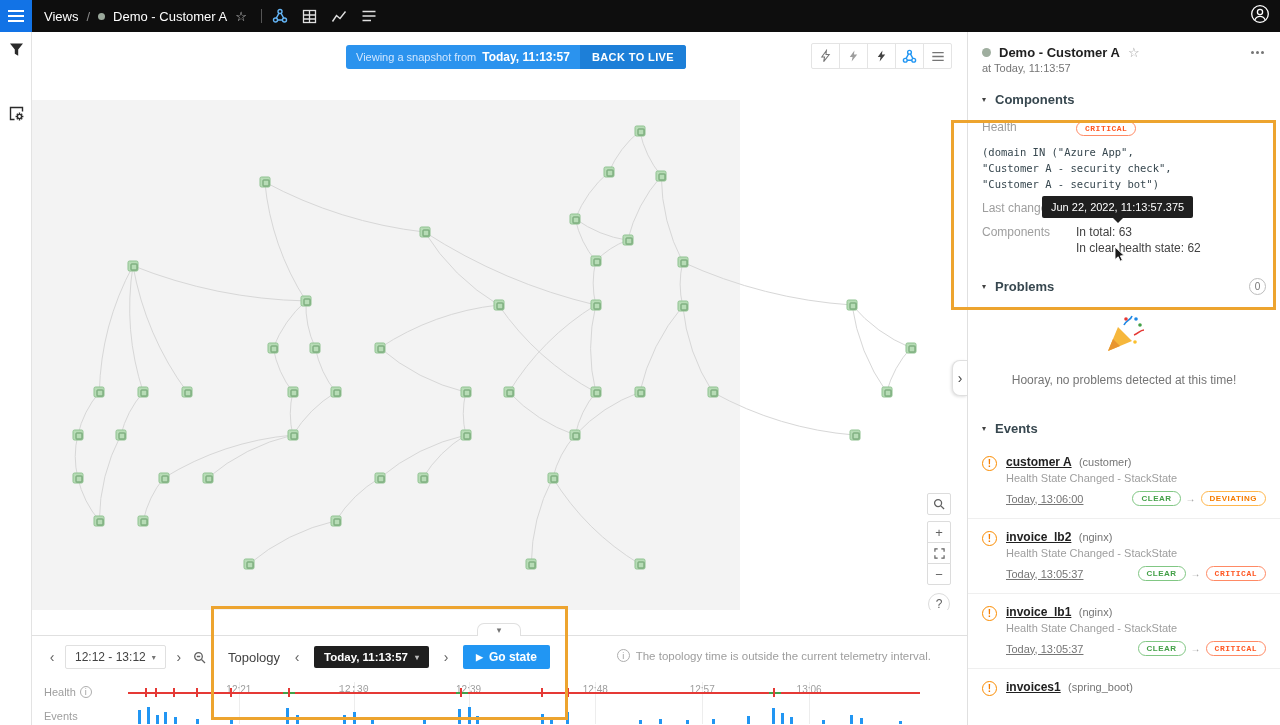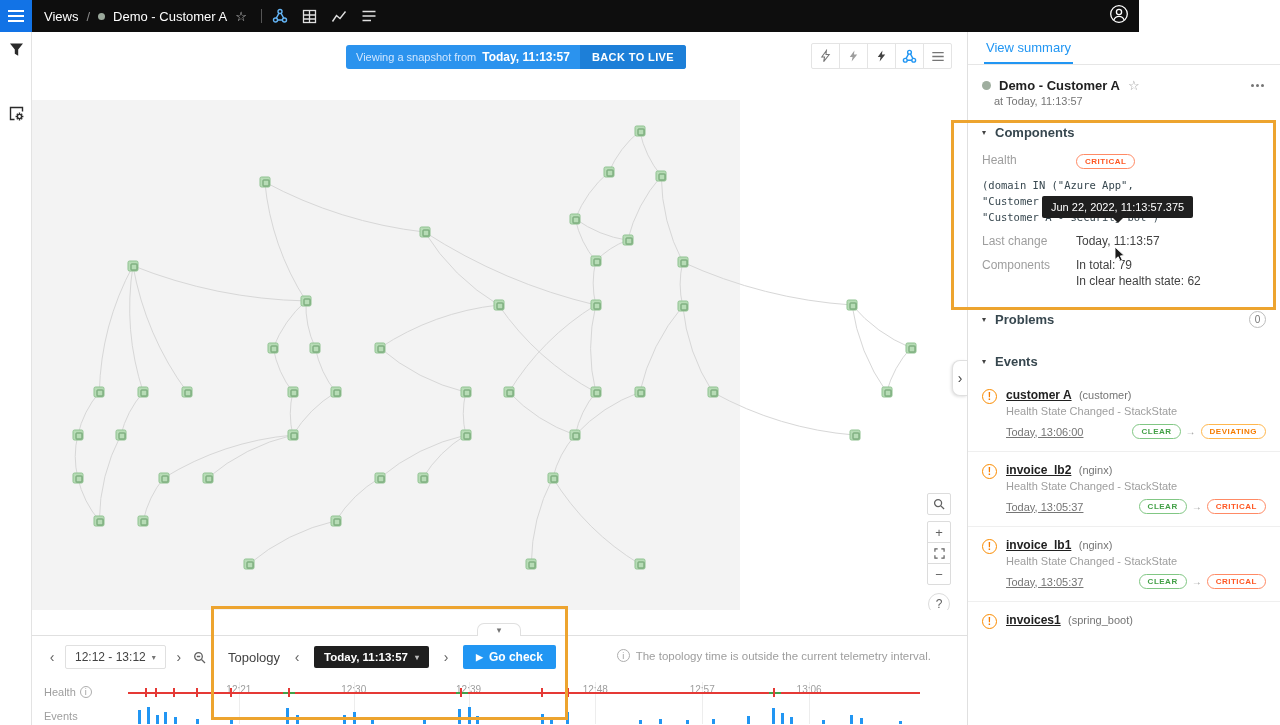--- a/index.html
+++ b/index.html
@@ -1,21 +1,21 @@
 <!DOCTYPE html>
 <html><head>
 <meta charset="utf-8">
 <style>
   * { margin:0; padding:0; box-sizing:border-box; }
   html,body { width:1280px; height:725px; overflow:hidden; }
   body { font-family:"Liberation Sans", sans-serif; background:#fff; color:#333; }
   .app { position:relative; width:1280px; height:725px; overflow:hidden; background:#fff; }
 
   
-  .topbar { position:absolute; top:0; left:0; width:1139px; height:32px; background:#0e0e0e; display:flex; align-items:center; z-index:20; }
+  .topbar { position:absolute; top:0; left:0; width:1280px; height:32px; background:#0e0e0e; display:flex; align-items:center; z-index:20; }
   .hamburger { width:32px; height:32px; background:#1273e6; display:flex; flex-direction:column; justify-content:center; align-items:center; gap:3px; cursor:pointer; }
   .hamburger i { display:block; width:16px; height:2px; background:#fff; }
   .crumbs { display:flex; align-items:center; gap:8px; margin-left:12px; font-size:13px; color:#fff; }
   .crumbs .sep { color:#8a8a8a; }
   .crumb-dot { width:7px; height:7px; border-radius:50%; background:#9aa89b; display:inline-block; }
   .crumbs .star { color:#cfcfcf; font-size:13px; }
   .vdiv { width:1px; height:14px; background:#555; margin:0 6px; }
   .tb-icons { display:flex; align-items:center; gap:14px; margin-left:4px; }
   .tb-icons svg { display:block; }
   .topbar .spacer { flex:1; }
@@ -84,34 +84,34 @@
   
   .summary { position:absolute; top:32px; left:967px; width:313px; height:693px; background:#fff; border-left:1px solid #e0e0e0; overflow:hidden; }
   .sum-tabs { height:33px; border-bottom:1px solid #e6e6e6; display:flex; align-items:flex-end; padding-left:16px; }
   .sum-tab { font-size:13px; color:#2196f3; padding:0 2px 7px; border-bottom:2px solid #2196f3; cursor:pointer; }
   .title-row { display:flex; align-items:center; gap:8px; margin:13px 12px 2px 14px; }
   .title-dot { width:9px; height:9px; border-radius:50%; background:#9fae9f; }
   .title-name { font-size:13px; font-weight:bold; color:#212121; }
   .title-star { color:#9e9e9e; font-size:13px; cursor:pointer; }
   .title-more { margin-left:auto; cursor:pointer; display:flex; gap:2px; padding:4px; }
   .title-more b { width:3px; height:3px; border-radius:50%; background:#757575; }
-  .sub-row { margin-left:26px; font-size:11px; color:#757575; }
+  .sub-row { margin-left:14px; font-size:11px; color:#757575; }
 
   .sec-header { display:flex; align-items:center; gap:9px; padding:8px 14px; margin-top:10px; cursor:pointer; }
   .sec-header .caret { color:#424242; }
   .sec-title { font-size:13px; color:#37474f; font-weight:bold; }
   .count-badge { margin-left:auto; width:17px; height:17px; border:1px solid #bdbdbd; border-radius:50%; font-size:10px; color:#757575; display:flex; align-items:center; justify-content:center; }
 
   .prow { display:flex; padding:4px 14px; font-size:12px; line-height:16px; }
   .plabel { width:94px; flex:none; color:#9e9e9e; }
   .pvalue { color:#424242; }
   .mono { font-family:"DejaVu Sans Mono", monospace; font-size:10.5px; line-height:16px; color:#37474f; }
 
   .pill { display:inline-block; font-size:8px; font-weight:bold; letter-spacing:.5px; padding:2px 8px 1px; border-radius:9px; border:1px solid #bbb; color:#777; line-height:10px; background:#fff; }
-  .b-critical { color:#ff5722; border-color:#ff8a65; }
+  .b-critical { color:#ff5722; border-color:#ff8a65;font-family:Liberation Mono, monospace; }
   .b-clear { color:#43a047; border-color:#81c784; }
   .b-deviating { color:#f57c00; border-color:#ffb74d; }
 
   .celebrate { text-align:center; padding:10px 20px 16px; }
   .celebrate .msg { font-size:12px; color:#757575; margin-top:14px; }
 
   .event-item { display:flex; gap:9px; padding:11px 14px 12px; border-top:1px solid #efefef; cursor:pointer; }
   .event-item.firstitem { border-top:none; }
   .ev-icon { flex:none; width:15px; height:15px; border:1.5px solid #fb8c00; border-radius:50%; color:#f57c00; font-size:10px; font-weight:bold; display:flex; align-items:center; justify-content:center; margin-top:1px; }
   .ev-body { flex:1; min-width:0; }
@@ -393,38 +393,38 @@
       <div class="tl-topo">
         <span class="tl-label">Topology</span>
         <button class="tl-btn">‹</button>
         <div class="time-pill">
           <span>Today, 11:13:57</span>
           <span class="caret">▾</span>
         </div>
         <button class="tl-btn">›</button>
         <button class="golive">
           <span class="play">▶</span>
-          <span>Go check</span>
+          <span>Go state</span>
         </button>
       </div>
 
       <div class="tl-notice">
         <span class="info-i">i</span>
         <span>The topology time is outside the current telemetry interval.</span>
       </div>
 
       <div class="gridline" style="left: 206.88px;"></div>
         <div class="gridline" style="left: 321.72px;"></div>
         <div class="gridline" style="left: 436.56px;"></div>
         <div class="gridline" style="left: 563.28px;"></div>
         <div class="gridline" style="left: 670.2px;"></div>
         <div class="gridline" style="left: 777.12px;"></div>
         <div class="tl-plot axis" id="tl-axis">
           <span class="atick" style="left: 14%;">12:21</span>
-          <span class="atick" style="left: 28.5%;">12:30</span>
+          <span class="atick" style="left: 28.5%; font-family: Liberation Mono, monospace;">12:30</span>
           <span class="atick" style="left: 43%;">12:39</span>
           <span class="atick" style="left: 59%;">12:48</span>
           <span class="atick" style="left: 72.5%;">12:57</span>
           <span class="atick" style="left: 86%;">13:06</span>
         </div>
       <div class="tl-plot" id="tl-grid" style="top:0;height:0;"></div>
 
       <div class="rowlabel" style="top:50px;">
         <span>Health</span>
         <span class="info-i" style="width:12px;height:12px;">i</span>
@@ -482,23 +482,20 @@
           <div class="ebar" style="left: 83.6%; height: 7px; background: rgb(33, 150, 243);"></div>
           <div class="ebar" style="left: 87.6%; height: 4px; background: rgb(33, 150, 243);"></div>
           <div class="ebar" style="left: 91.2%; height: 9px; background: rgb(33, 150, 243);"></div>
           <div class="ebar" style="left: 92.4%; height: 6px; background: rgb(33, 150, 243);"></div>
           <div class="ebar" style="left: 97.4%; height: 3px; background: rgb(33, 150, 243);"></div>
         </div>
     </div>
   </main>
 
   <aside class="summary">
-    <div class="sum-tabs">
-      <span class="sum-tab">View summary</span>
-    </div>
 
     <div class="title-row">
       <span class="title-dot"></span>
       <span class="title-name">Demo - Customer A</span>
       <span class="title-star">☆</span>
       <span class="title-more">
           <b></b>
           <b></b>
           <b></b>
         </span>
@@ -520,29 +517,42 @@
         <span style="display:block">"Customer A - security bot")</span>
       </span>
     </div>
     <div class="prow">
       <span class="plabel">Last change</span>
       <span class="pvalue">Today, 11:13:57</span>
     </div>
     <div class="prow">
       <span class="plabel">Components</span>
       <span class="pvalue">
-        <span style="display:block">In total: 79</span>
+        <span style="display:block">In total: 63</span>
         <span style="display:block">In clear health state: 62</span>
       </span>
     </div>
 
     <div class="sec-header">
       <span class="caret">▾</span>
       <span class="sec-title">Problems</span>
       <span class="count-badge">0</span>
+    </div>
+    <div class="celebrate">
+      <svg width="44" height="42" viewBox="0 0 44 42">
+        <polygon points="6,38 16,14 30,28" fill="#f6b73c"></polygon>
+        <polygon points="6,38 11,26 18,33" fill="#e8952f"></polygon>
+        <path d="M22 12 C24 7 29 7 30 3" stroke="#1e88e5" stroke-width="1.6" fill="none"></path>
+        <path d="M32 22 C36 21 38 17 42 17" stroke="#e53935" stroke-width="1.6" fill="none"></path>
+        <circle cx="24" cy="6" r="1.8" fill="#e53935"></circle>
+        <circle cx="34" cy="6" r="1.8" fill="#1e88e5"></circle>
+        <circle cx="38" cy="12" r="1.8" fill="#43a047"></circle>
+        <circle cx="33" cy="29" r="1.8" fill="#fbc02d"></circle>
+      </svg>
+      <div class="msg">Hooray, no problems detected at this time!</div>
     </div>
 
     <div class="sec-header">
       <span class="caret">▾</span>
       <span class="sec-title">Events</span>
     </div>
 
     <div class="event-item firstitem">
       <div class="ev-icon">!</div>
       <div class="ev-body">

